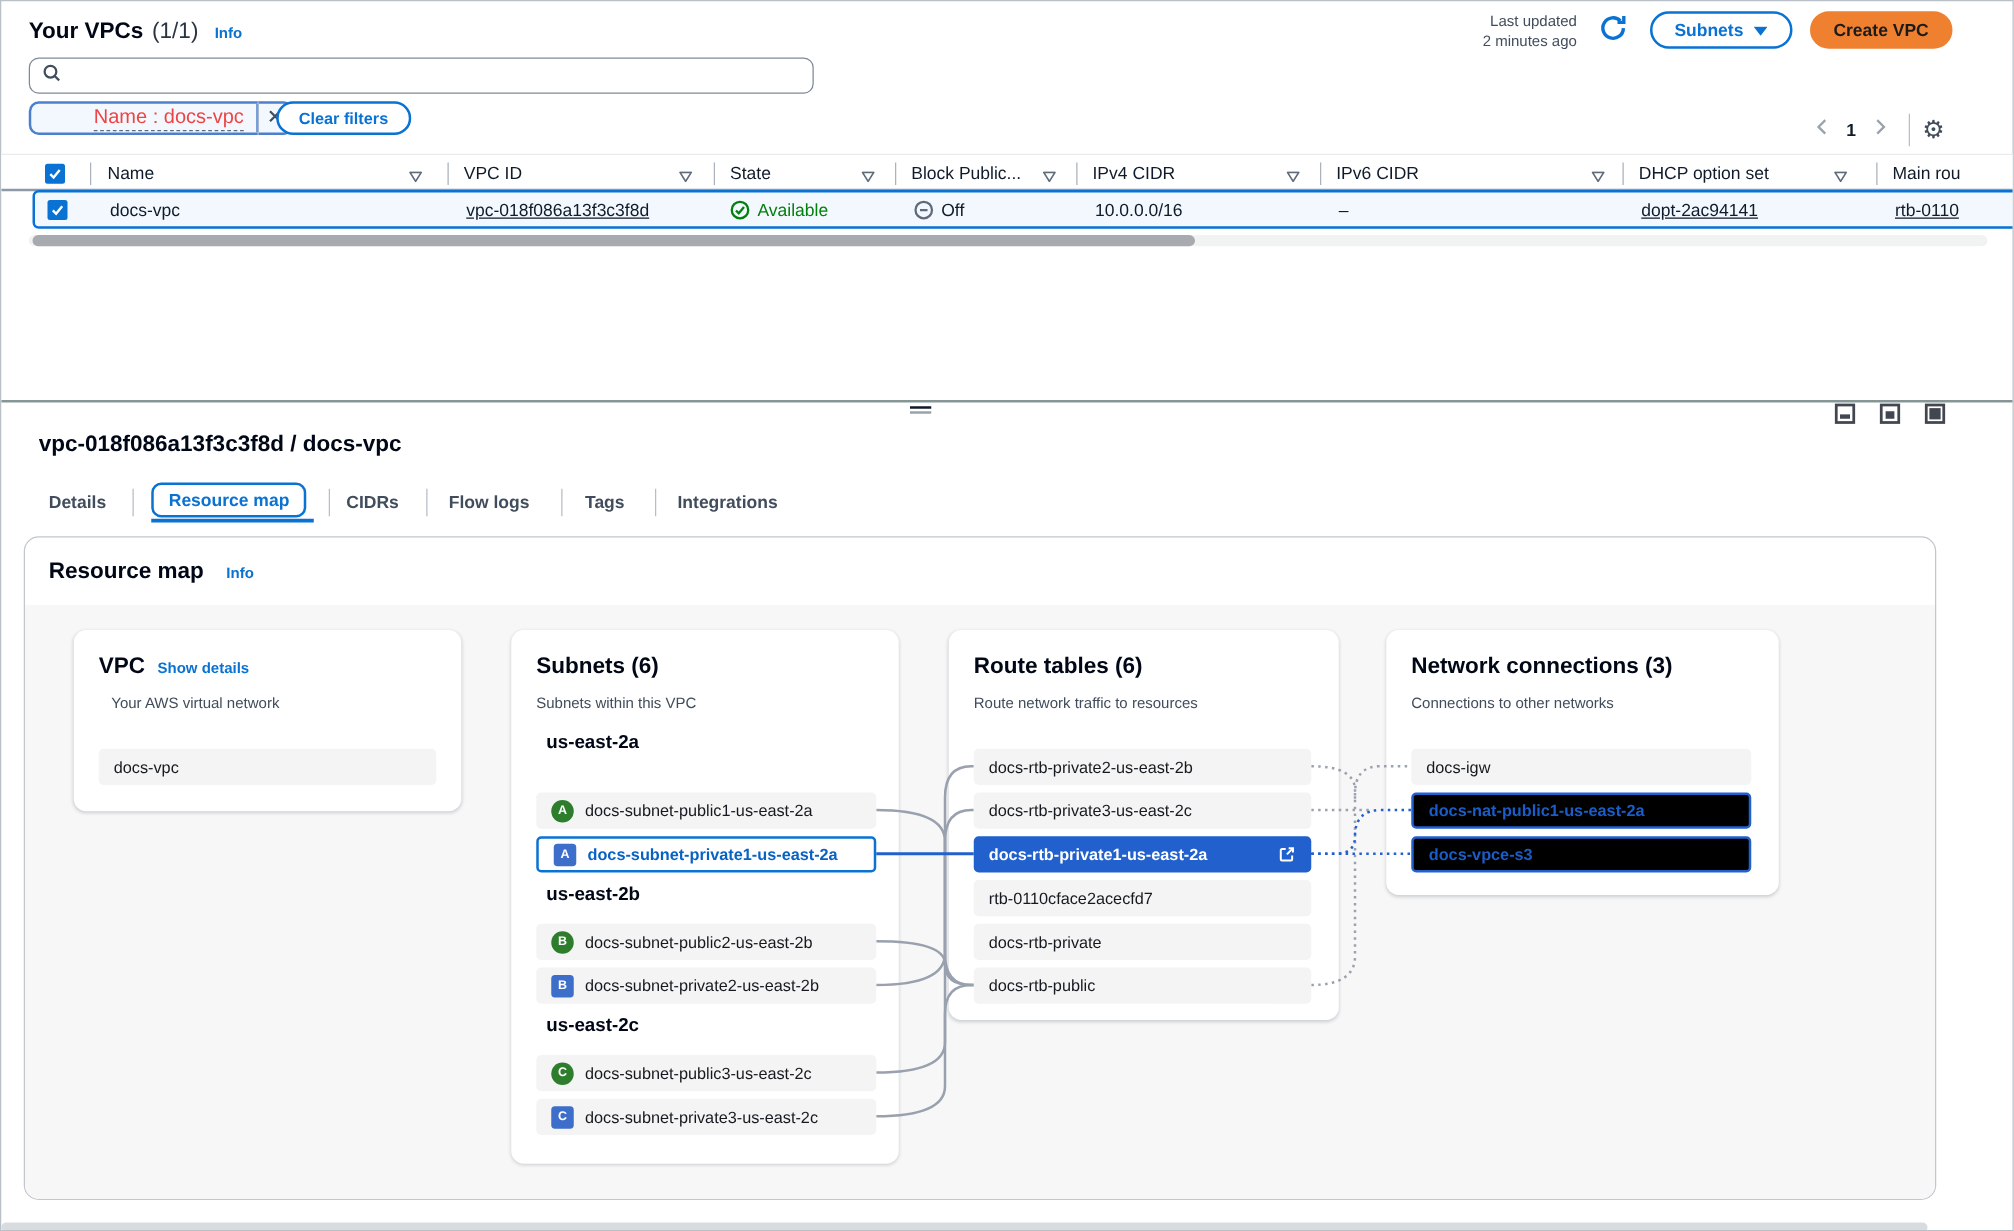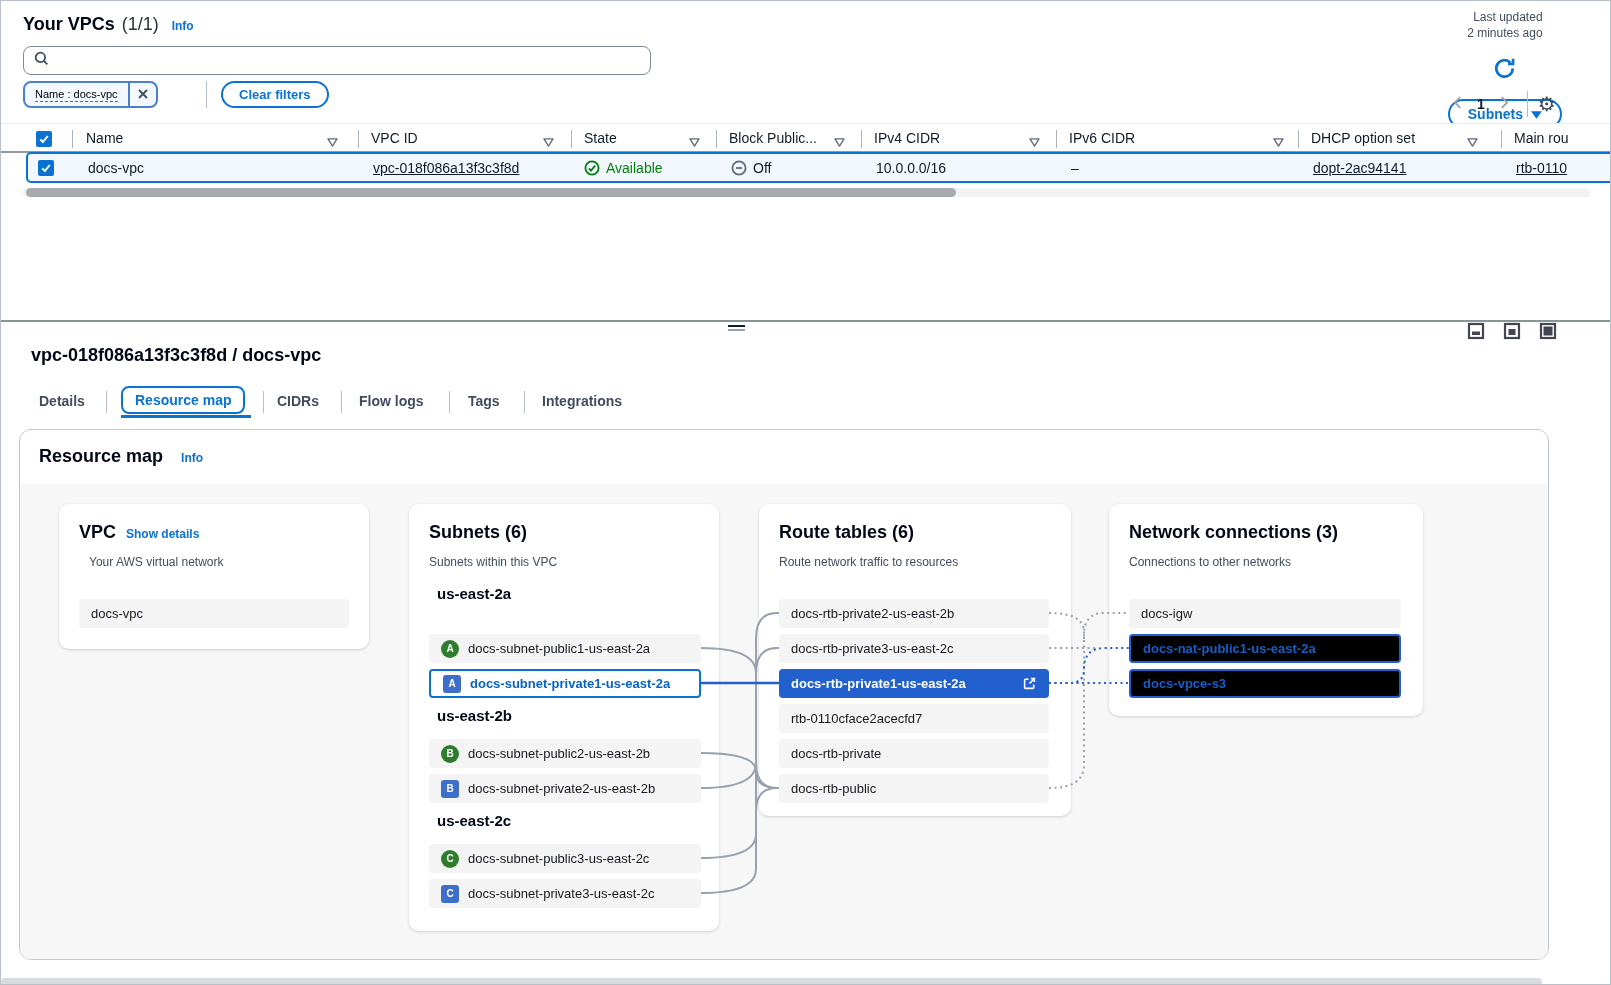--- a/index.html
+++ b/index.html
@@ -11,39 +11,39 @@
   }
   .abs { position:absolute; }
   a, .link { color:#0972d3; text-decoration:underline; cursor:pointer; }
 
   
   .page-head { left:22px; top:13px; display:flex; align-items:baseline; gap:7px; }
   .page-title { font-size:18px; font-weight:700; color:#000716; }
   .page-count { font-size:18px; font-weight:400; color:#2a3442; }
   .info-link { font-size:12px; font-weight:700; color:#0972d3; text-decoration:none; margin-left:6px; }
 
-  .head-right { right:48px; top:8px; display:flex; align-items:center; gap:14px;flex-direction:column; }
+  .head-right { right:48px; top:8px; display:flex; align-items:flex-start; gap:14px; }
   .last-updated { font-size:12px; color:#414d5c; text-align:right; line-height:16px; }
   .btn { display:flex; align-items:center; justify-content:center; gap:8px; height:30px;
          border-radius:20px; font-size:14px; font-weight:700; cursor:pointer; border:none; }
   .btn-refresh { width:30px; height:30px; background:#fff; border-radius:50%; }
   .btn-secondary { border:2px solid #0972d3; color:#0972d3; background:#fff; padding:0 18px; }
   .btn-primary { background:#ee8030; color:#1b1b1b; padding:0 19px; }
 
   
   .search-box { left:22px; top:45px; width:628px; height:29px; border:1.5px solid #7d8998;
                 border-radius:8px; display:flex; align-items:center; padding:0 10px; gap:8px; background:#fff; }
   .search-box input { border:none; outline:none; flex:1; font-size:14px; color:#0f1b2a; font-family:inherit; background:transparent; }
   .search-box input::placeholder { font-style:italic; color:#5f6b7a; }
 
   
   .token { left:22px; top:80px; height:27px; display:flex; align-items:stretch; background:#f2f8fd;
            border:2px solid #4c80cf; border-radius:8px; overflow:hidden; }
   .token-label-wrap { display:flex; align-items:center; padding:0 10px; }
-  .token-label { font-size:11px; color:#000000; border-bottom:1px dashed #5f6b7a; padding-bottom:1px; }
+  .token-label { font-size:16px; color:#ef4444; border-bottom:1px dashed #5f6b7a; padding-bottom:1px;margin-left:40px; }
   .token-x { display:flex; align-items:center; justify-content:center; width:28px; border-left:2px solid #4c80cf; cursor:pointer; }
   .vrule { width:1px; background:#b6bec9; }
   .btn-clear { left:220px; top:80px; height:27px; padding:0 16px; font-size:13px; border-radius:15px; }
 
   
   .pager { top:90px; display:flex; align-items:center; }
   .pg-btn { width:24px; height:22px; display:flex; align-items:center; justify-content:center; cursor:pointer; }
   .pg-num { font-size:14px; font-weight:700; color:#0f1b2a; padding:0 8px; }
   .gear { font-size:20px; color:#414d5c; cursor:pointer; line-height:20px; }
 

